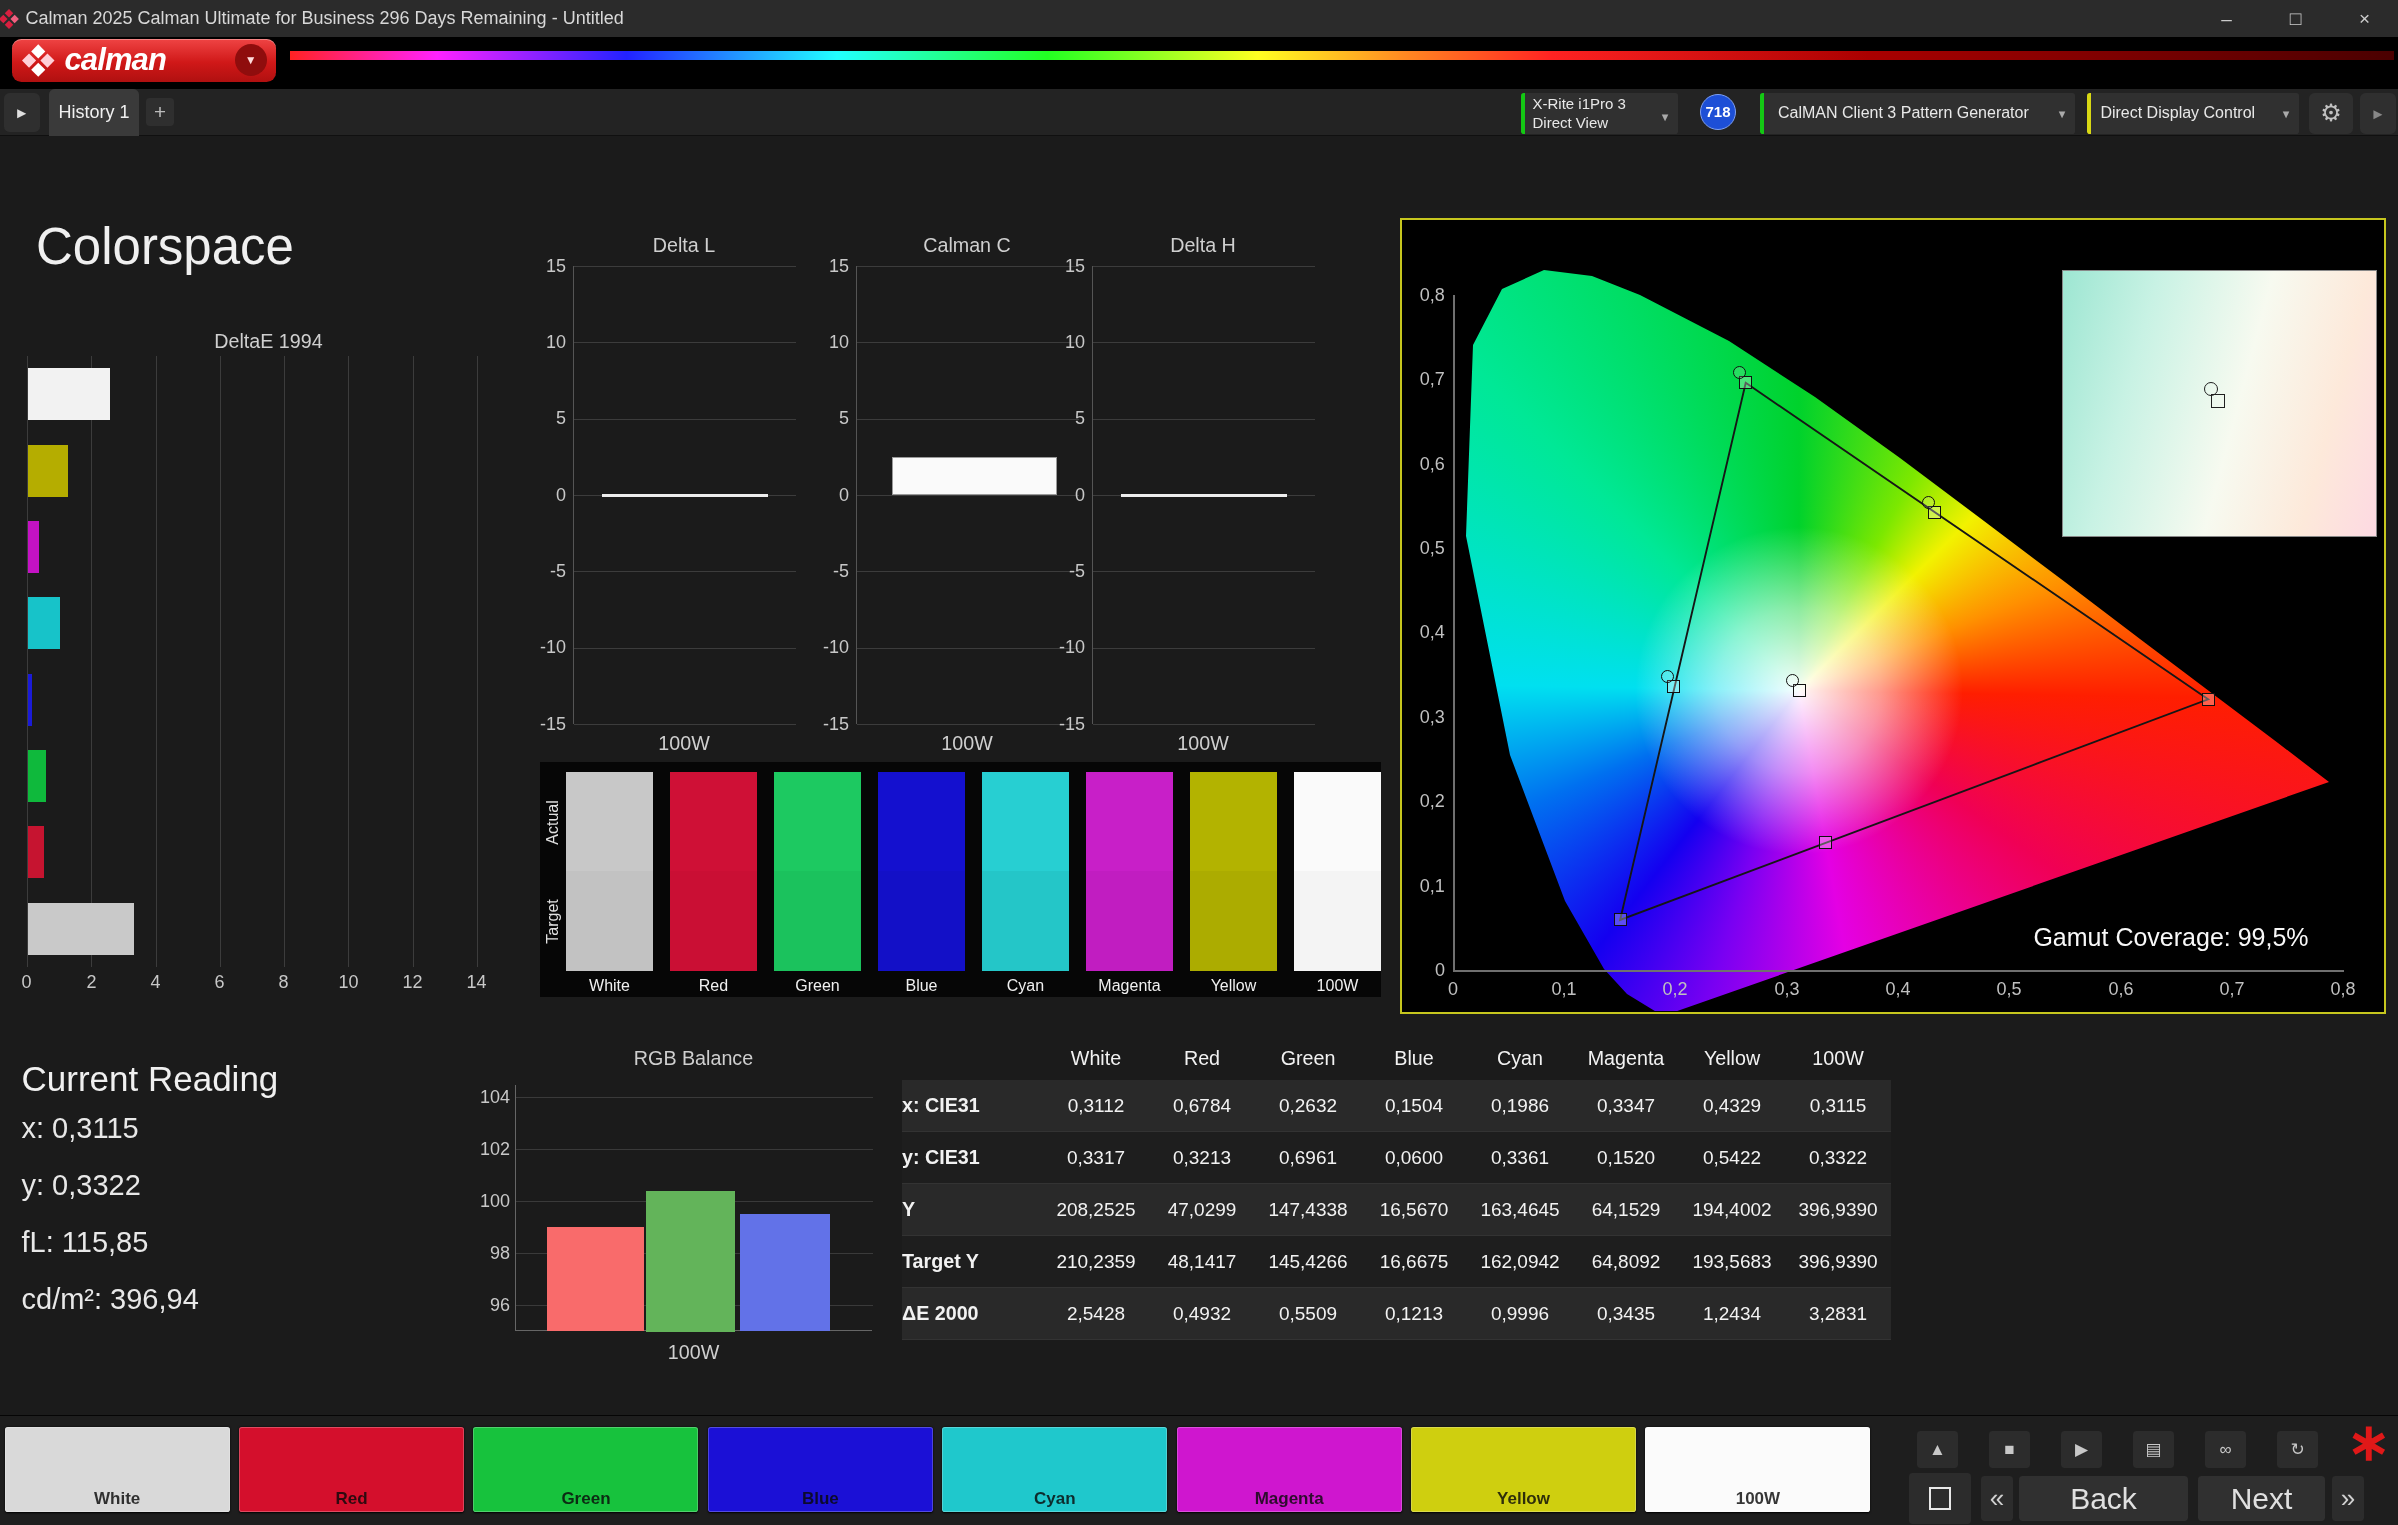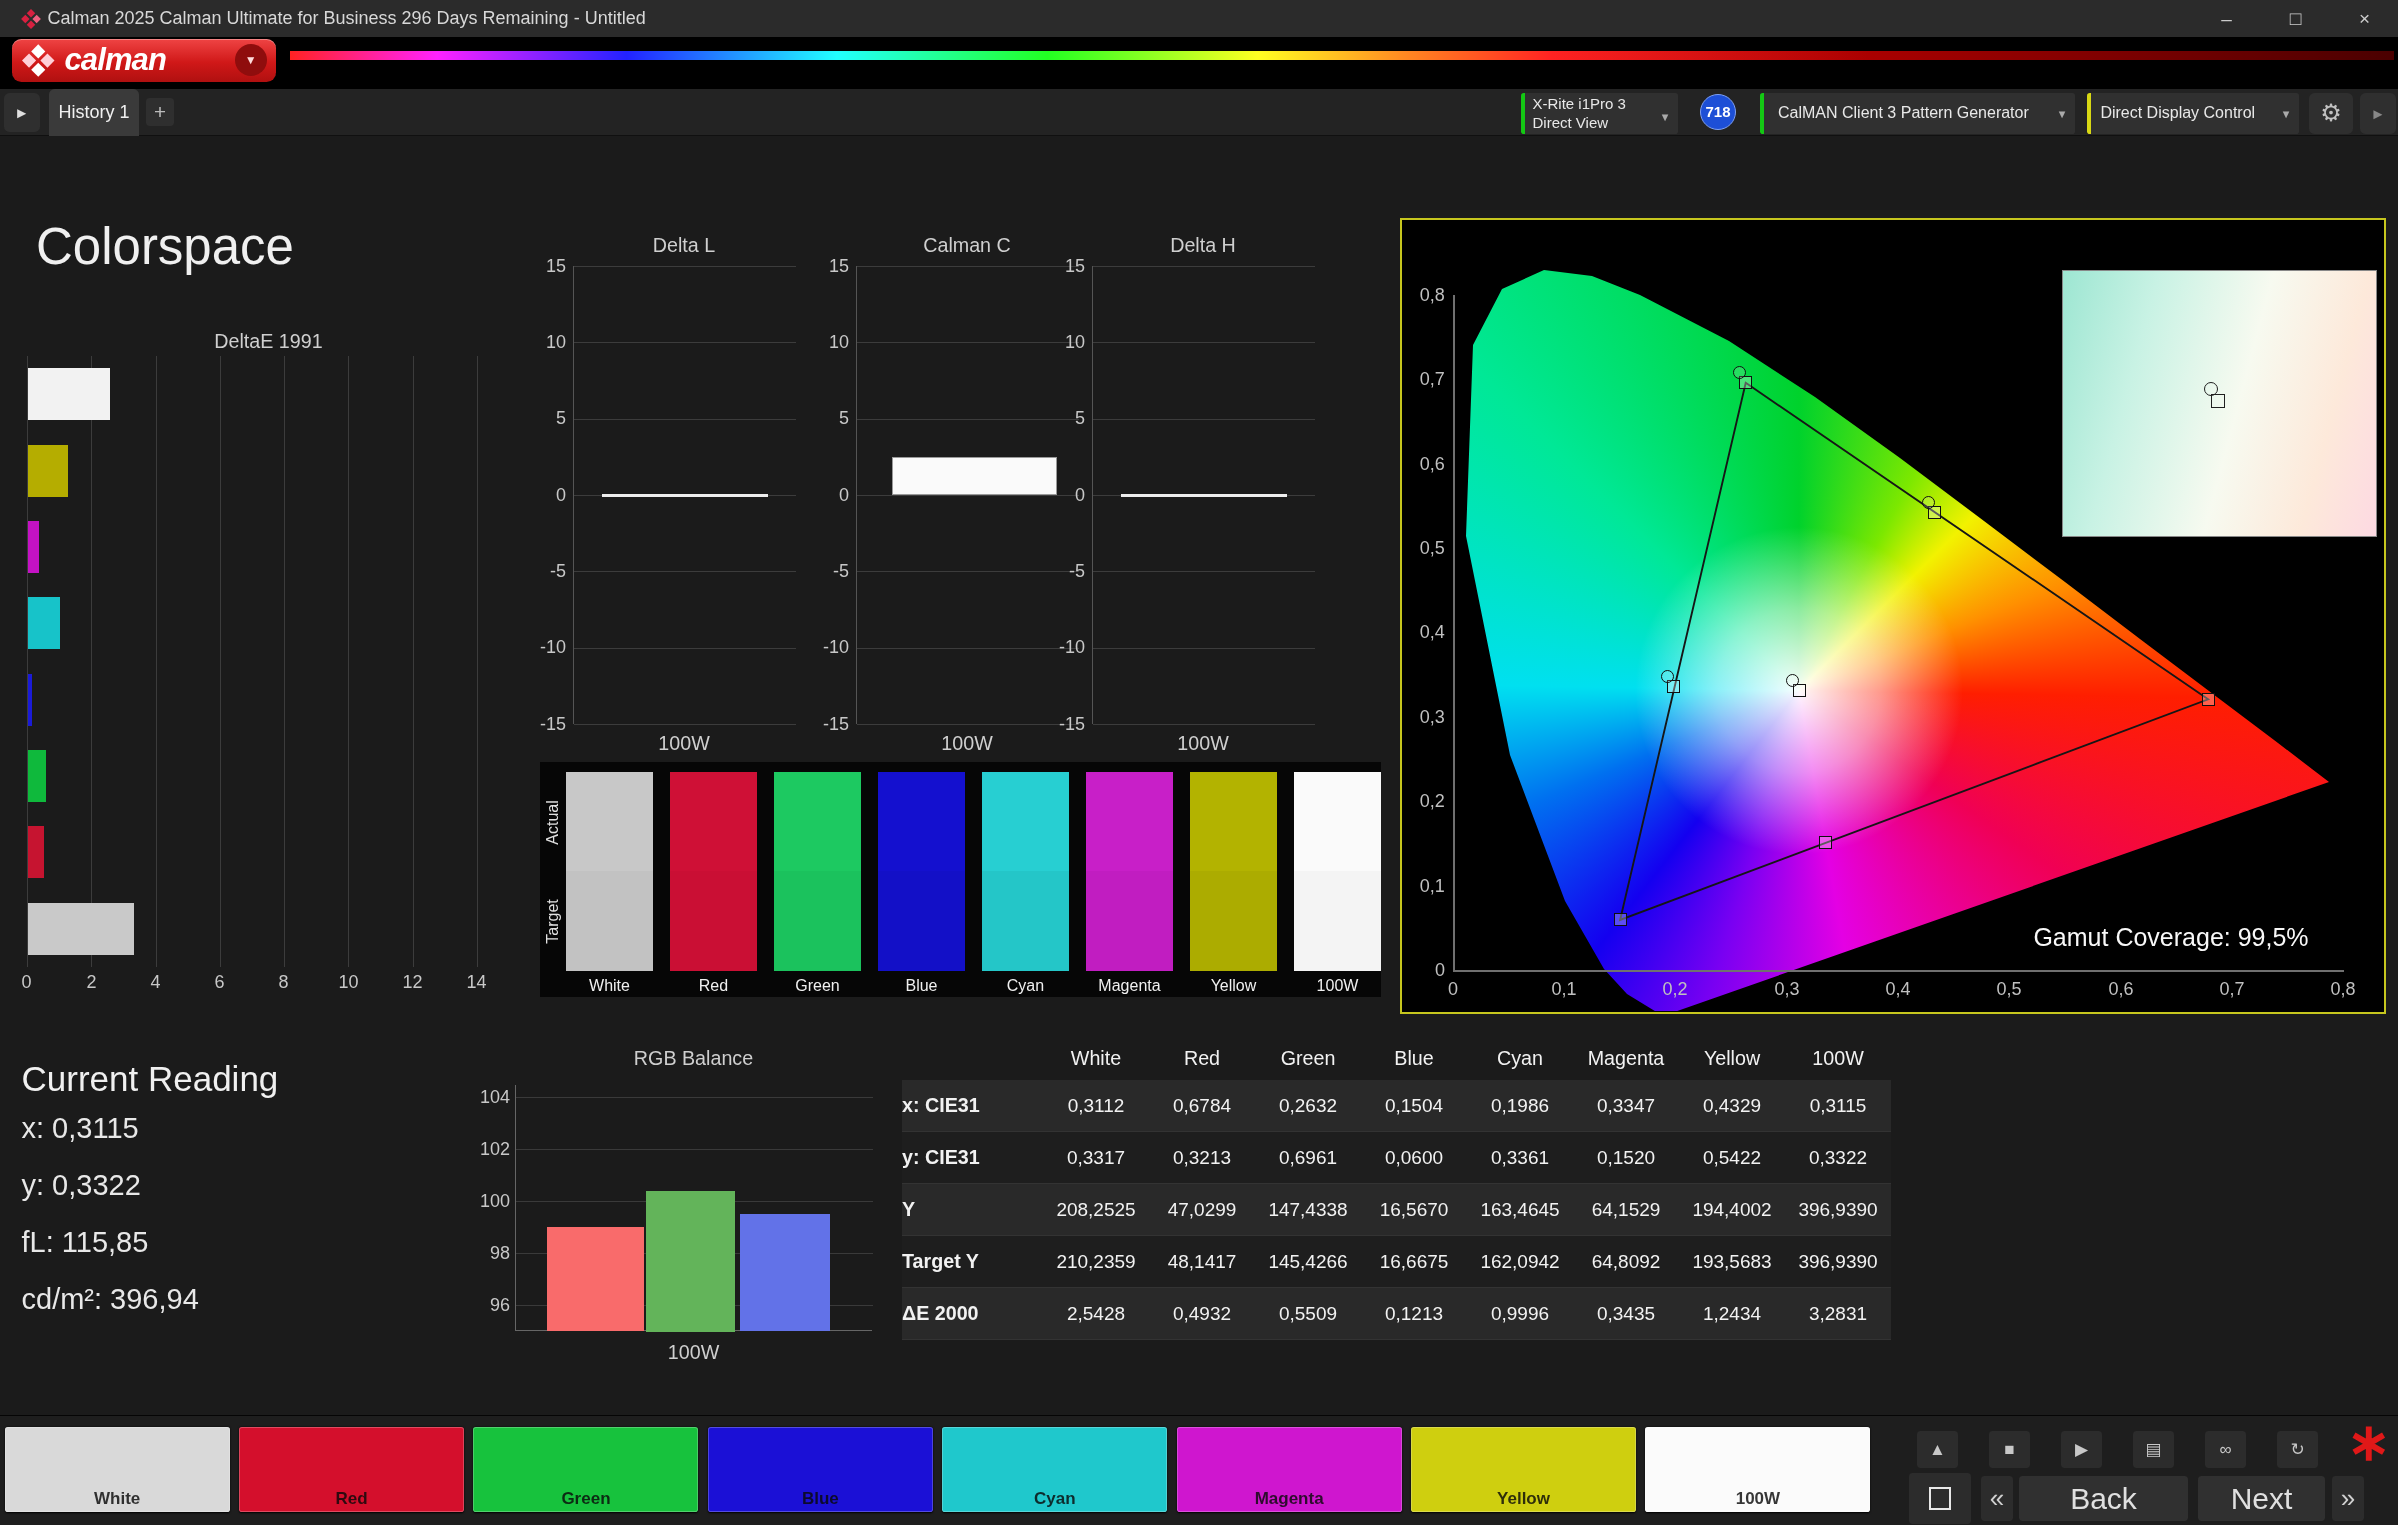--- a/index.html
+++ b/index.html
@@ -1,20 +1,20 @@
 <!DOCTYPE html>
 <html style="font-size:15px"><head>
 <meta charset="utf-8">
 <style>
   * { margin:0; padding:0; box-sizing:border-box; }
   html,body { width:2399px; height:1525px; background:#1b1b1b; font-family:"Liberation Sans", sans-serif; overflow:hidden; }
   body { position:relative; color:#e6e6e6; }
 
   
-  .titlebar { position:absolute; left:0; top:0; width:2399px; height:37px; background:#2b2b2b; display:flex; align-items:center; padding-left:24px; gap:9.4px; }
+  .titlebar { position:absolute; left:0; top:0; width:2399px; height:37px; background:#2b2b2b; display:flex; align-items:center; padding-left:2px; gap:9.4px; }
   .logo-mini { width:14px; height:14px; transform:rotate(45deg); display:grid; grid-template-columns:1fr 1fr; gap:1.9px; }
   .logo-mini span { background:#d82040; }
   .logo-mini span:nth-child(2){ background:#f06080; }
   .window-title { font-size:18px; color:#d8d8d8; }
   .win-controls { margin-left:auto; display:flex; height:37px; }
   .win-btn { width:69px; height:37px; display:flex; align-items:center; justify-content:center; font-size:19px; color:#cccccc; }
 
   
   .header { position:absolute; left:0; top:37px; width:2399px; height:68px; background:#000; }
   .calman-btn { position:absolute; left:12px; top:1.9px; width:264px; height:43px; border-radius:9.4px; background:linear-gradient(180deg,#ef4444 0%,#d01818 55%,#b01010 100%); display:flex; align-items:center; padding:0 9.4px; box-shadow:inset 0 0.9px 0 rgba(255,255,255,0.35), 0 1.9px 3.7px #000; }
@@ -190,21 +190,21 @@
       <span>⚙</span>
     </div>
   <div class="nav-right">
       <span>►</span>
     </div>
 </div>
 
 <div class="page-title">Colorspace</div>
 
 <div class="deltae">
-  <div class="deltae-title">DeltaE 1991</div>
+  <div class="deltae-title">DeltaE 1994</div>
   <div id="deltae-plot">
       <div class="v-grid" style="left: 0px;"></div>
       <div class="de-xlabel" style="left: -19px;">0</div>
       <div class="v-grid" style="left: 64px;"></div>
       <div class="de-xlabel" style="left: 46px;">2</div>
       <div class="v-grid" style="left: 129px;"></div>
       <div class="de-xlabel" style="left: 110px;">4</div>
       <div class="v-grid" style="left: 193px;"></div>
       <div class="de-xlabel" style="left: 174px;">6</div>
       <div class="v-grid" style="left: 257px;"></div>

